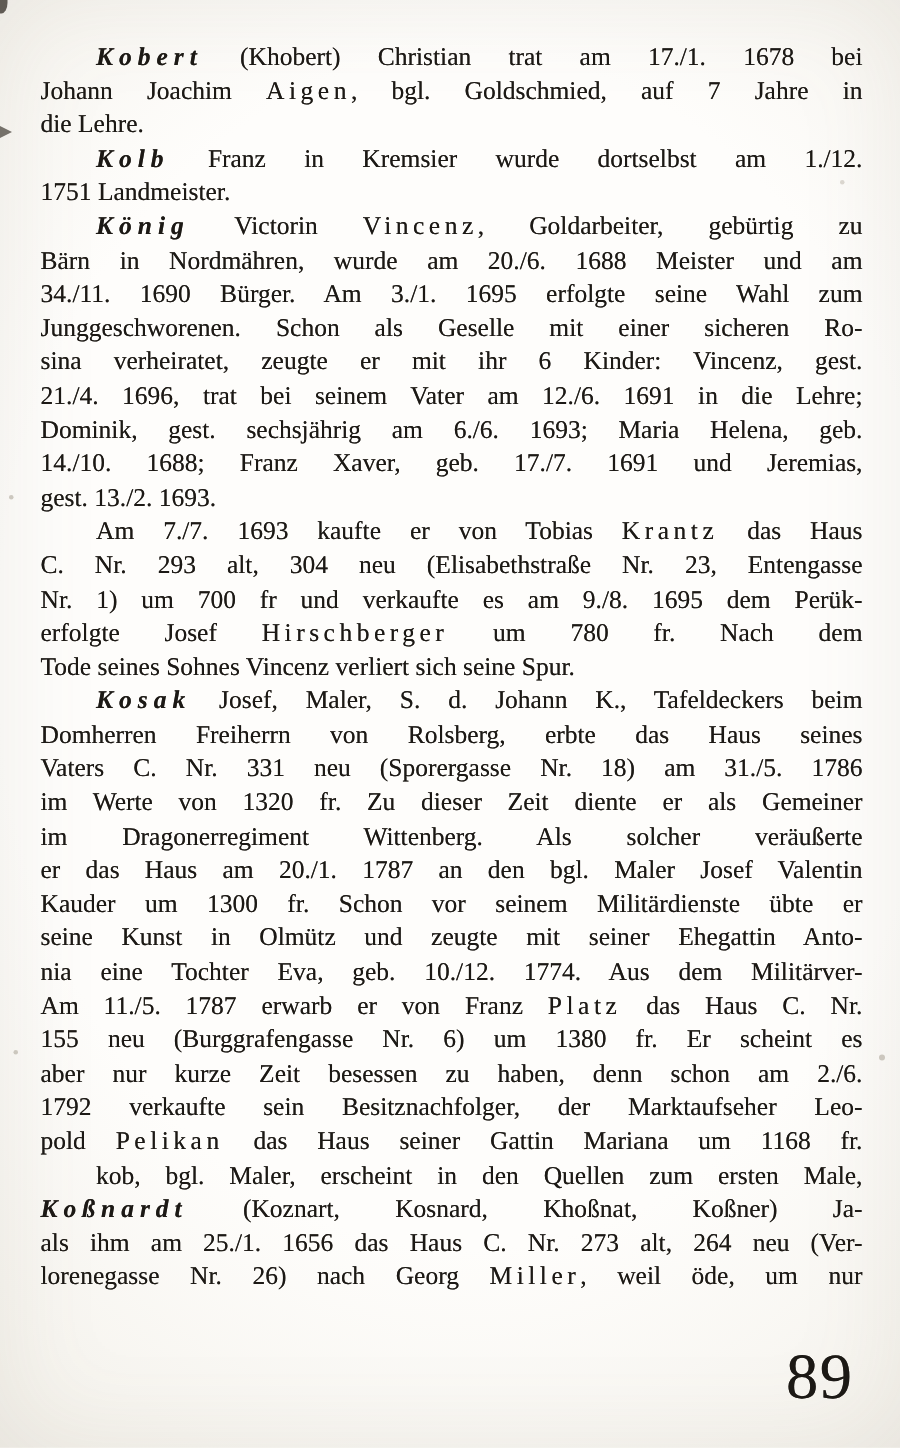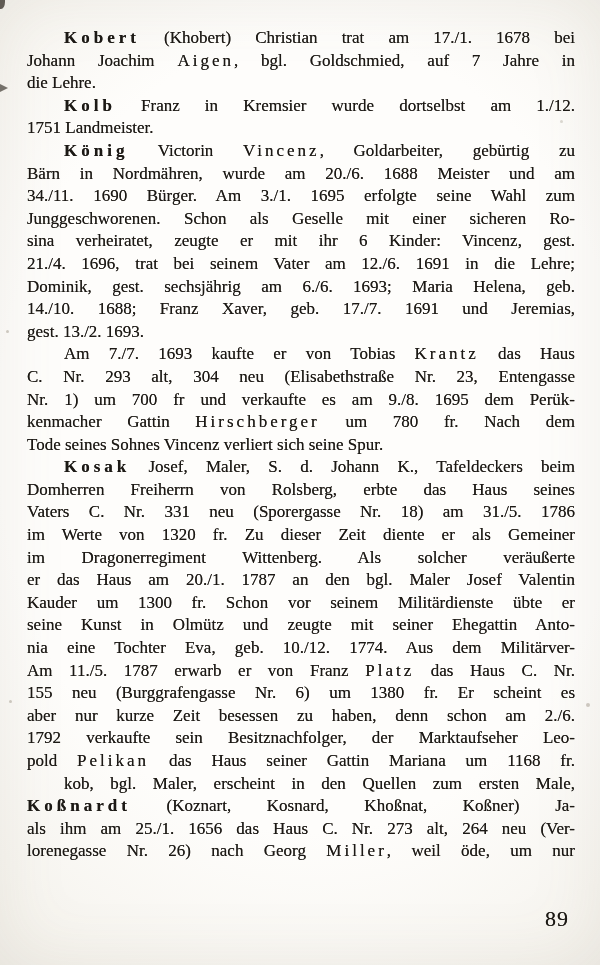--- a/index.html
+++ b/index.html
@@ -14,26 +14,26 @@
   }
   .text-block {
     position: absolute; left: 27px; top: 27px; width: 548px;
     font-size: 17px; line-height: 22.6px;
     text-shadow: 0 0 0.4px rgba(22,18,12,0.72);
   }
   .para { margin: 0; }
   .para .line:first-child { padding-left: 37px; }
   .line { text-align: justify; text-align-last: justify; }
   .line.last { text-align-last: left; }
-  .hw { font-weight: bold; letter-spacing: 4px; }
+  .hw { font-weight: bold; letter-spacing: 4px; font-style: italic; }
   .sp { letter-spacing: 3px; }
   .pl { letter-spacing: 0; }
   .page-number {
     position: absolute; top: 901px; right: 31px;
-    font-size: 22px; line-height: 36px; letter-spacing: 1px;
+    font-size: 43px; line-height: 36px; letter-spacing: 1px;
     text-shadow: 0 0 0.4px rgba(22,18,12,0.72);
   }
   
   .mark-corner { position: absolute; left: 0; top: 0; width: 5px; height: 9px;
     background: #46423b; border-radius: 0 0 80% 0; opacity: .85; }
   .mark-left { position: absolute; left: 0; top: 84px; width: 8px; height: 8px;
     background: #55514a; clip-path: polygon(0 0, 100% 50%, 0 100%); opacity: .8; }
   .speck { position: absolute; width: 3px; height: 3px; border-radius: 50%;
     background: #b9b4a8; opacity: .7; }
   .speck.s1 { left: 6px;  top: 330px; }
@@ -69,21 +69,21 @@
       <div class="line"><span class="pl">sina verheiratet, zeugte er mit ihr 6 Kinder: Vincenz, gest.</span></div>
       <div class="line"><span class="pl">21./4. 1696, trat bei seinem Vater am 12./6. 1691 in die Lehre;</span></div>
       <div class="line"><span class="pl">Dominik, gest. sechsjährig am 6./6. 1693; Maria Helena, geb.</span></div>
       <div class="line"><span class="pl">14./10. 1688; Franz Xaver, geb. 17./7. 1691 und Jeremias,</span></div>
       <div class="line last"><span class="pl">gest. 13./2. 1693.</span></div>
     </div>
     <div class="para">
       <div class="line"><span class="pl">Am 7./7. 1693 kaufte er von Tobias </span><span class="sp">Krantz</span><span class="pl"> das Haus</span></div>
       <div class="line"><span class="pl">C. Nr. 293 alt, 304 neu (Elisabethstraße Nr. 23, Entengasse</span></div>
       <div class="line"><span class="pl">Nr. 1) um 700 fr und verkaufte es am 9./8. 1695 dem Perük-</span></div>
-      <div class="line"><span class="pl">kenmacher Gattin </span><span class="sp">Hirschberger</span><span class="pl"> um 780 fr. Nach dem</span></div>
+      <div class="line"><span class="pl">erfolgte Josef </span><span class="sp">Hirschberger</span><span class="pl"> um 780 fr. Nach dem</span></div>
       <div class="line last"><span class="pl">Tode seines Sohnes Vincenz verliert sich seine Spur.</span></div>
     </div>
     <div class="para">
       <div class="line"><span class="hw">Kosak</span><span class="pl"> Josef, Maler, S. d. Johann K., Tafeldeckers beim</span></div>
       <div class="line"><span class="pl">Domherren Freiherrn von Rolsberg, erbte das Haus seines</span></div>
       <div class="line"><span class="pl">Vaters C. Nr. 331 neu (Sporergasse Nr. 18) am 31./5. 1786</span></div>
       <div class="line"><span class="pl">im Werte von 1320 fr. Zu dieser Zeit diente er als Gemeiner</span></div>
       <div class="line"><span class="pl">im Dragonerregiment Wittenberg. Als solcher veräußerte</span></div>
       <div class="line"><span class="pl">er das Haus am 20./1. 1787 an den bgl. Maler Josef Valentin</span></div>
       <div class="line"><span class="pl">Kauder um 1300 fr. Schon vor seinem Militärdienste übte er</span></div>

